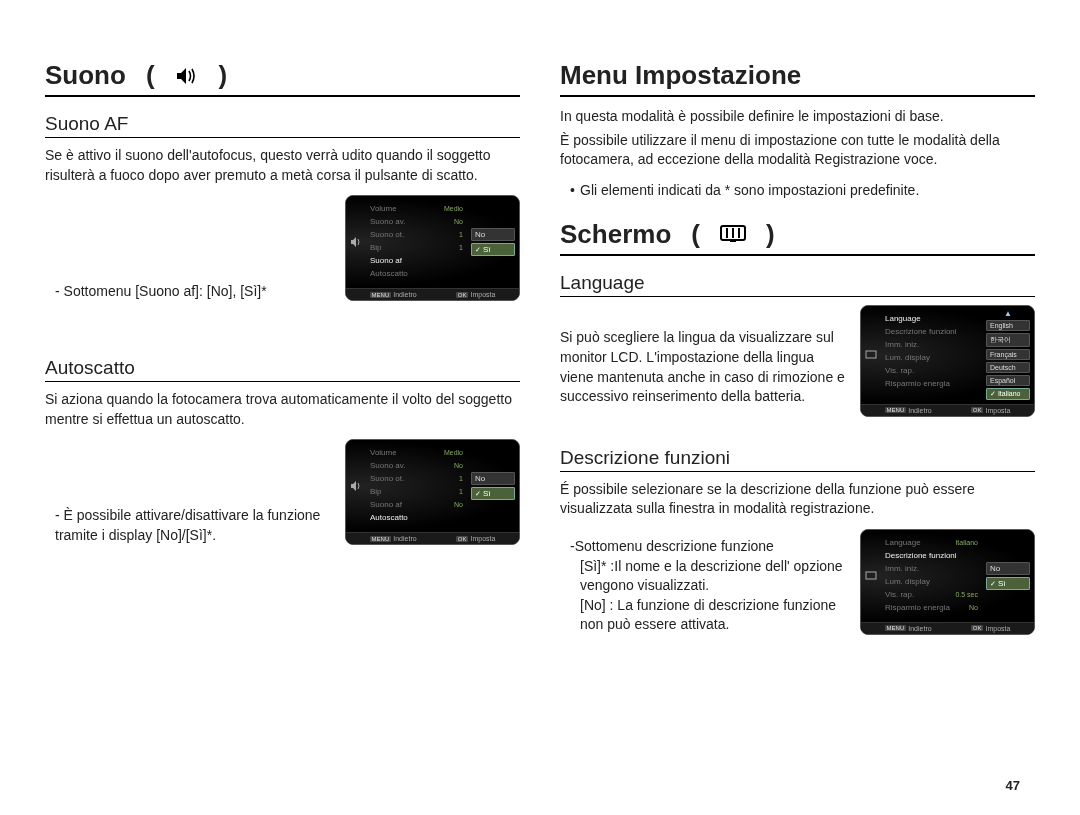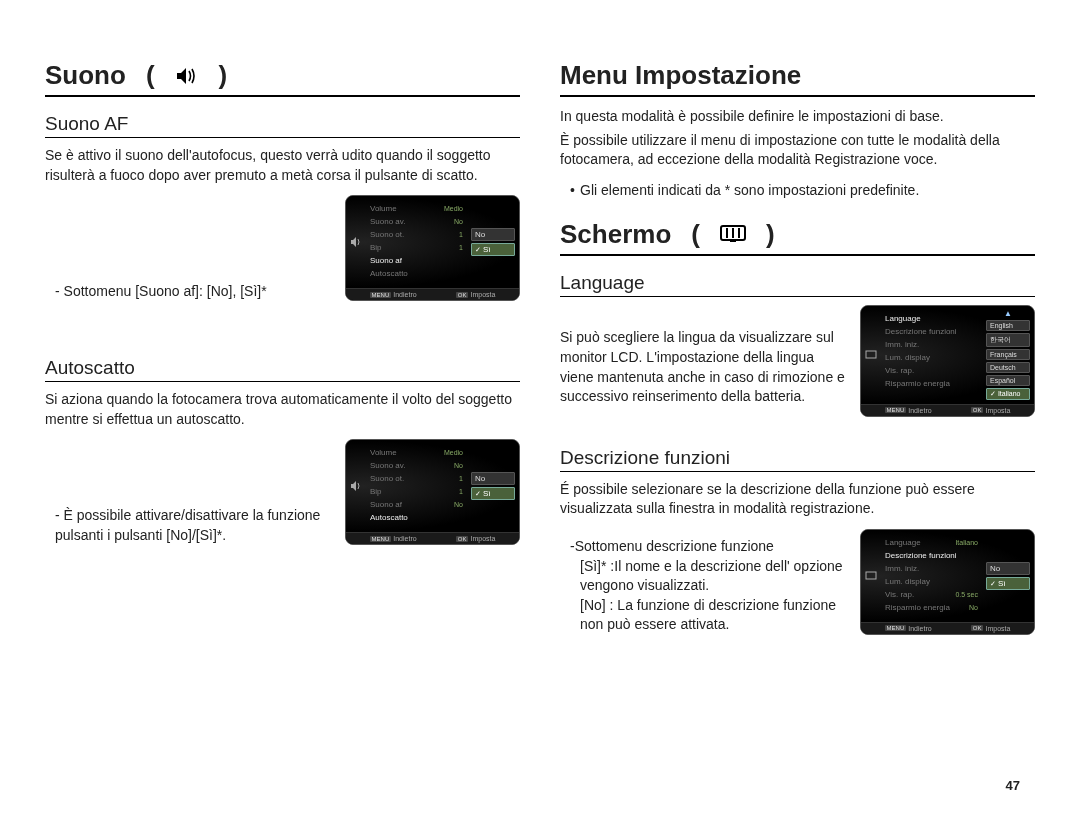--- a/index.html
+++ b/index.html
@@ -220,21 +220,21 @@
         </div>
       </div>
     </div>
 
     <div style="height:40px"></div>
 
     <div class="h2">Autoscatto</div>
     <div class="body-text">Si aziona quando la fotocamera trova automaticamente il volto del soggetto mentre si effettua un autoscatto.</div>
     <div class="row">
       <div class="text-part">
-        <div class="sub-text">- È possibile attivare/disattivare la funzione pulsanti i pulsanti [No]/[Sì]*.</div>
+        <div class="sub-text">- È possibile attivare/disattivare la funzione tramite i display [No]/[Sì]*.</div>
       </div>
 
       <div class="screenshot">
         <div class="ss-body">
           <div class="ss-left">
             <svg width="12" height="12" viewBox="0 0 12 12">
                 <polygon points="1,4 3,4 6,1 6,11 3,8 1,8" fill="#aaa"></polygon>
                 <path d="M8 3 Q10 6 8 9" stroke="#aaa" fill="none"></path>
               </svg>
           </div>

